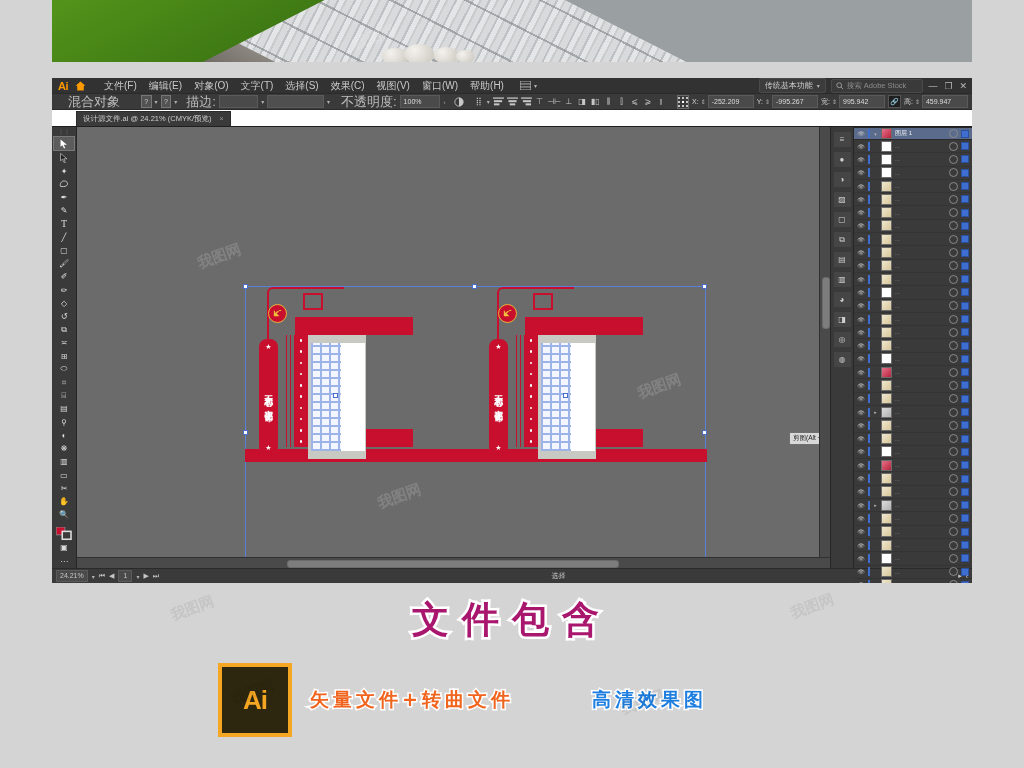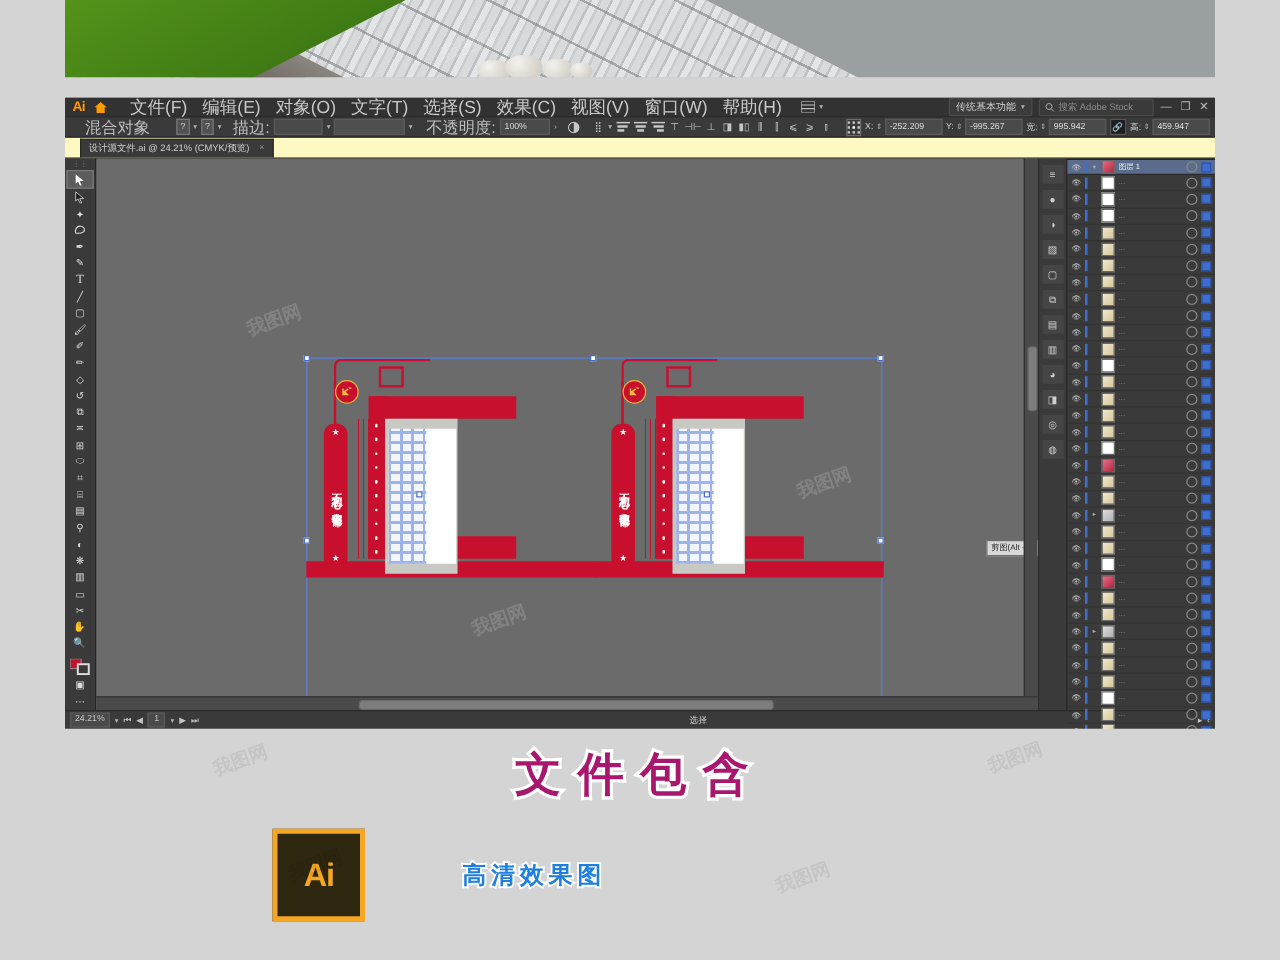--- a/index.html
+++ b/index.html
@@ -70,21 +70,21 @@
   .menubar{
     height:15px;background:#323232;display:flex;align-items:center;
     border-bottom:1px solid #2a2a2a;position:relative;
   }
   .ai-logo{
     color:#ff9a00;font-weight:bold;font-size:11px;margin:0 7px 0 6px;
     letter-spacing:-.5px;
   }
   .home-ico{margin-right:12px;display:flex;align-items:center;}
   .menubar .mi{
-    padding:0 6px;font-size:14px;color:#c9c9c9;white-space:nowrap;cursor:default;
+    padding:0 6px;font-size:10px;color:#c9c9c9;white-space:nowrap;cursor:default;
   }
   .menubar .arrange{margin-left:10px;display:flex;align-items:center;gap:3px;}
   .ws-right{
     position:absolute;right:3px;top:0;height:15px;display:flex;align-items:center;gap:5px;
   }
   .ws-btn{
     background:#3c3c3c;border:1px solid #4a4a4a;border-radius:2px;
     padding:1px 5px;font-size:8px;color:#cfcfcf;display:flex;align-items:center;gap:4px;
   }
   .stock{
@@ -124,22 +124,22 @@
   }
   .numfield .v{
     background:#4a4a4a;border:1px solid #5a5a5a;padding:0 3px;height:11px;
     line-height:11px;min-width:38px;text-align:left;color:#dcdcdc;font-size:7px;
   }
   .lockbtn{background:#1f1f1f;border:1px solid #555;width:14px;height:11px;
     display:flex;align-items:center;justify-content:center;color:#ddd;font-size:7px;}
 
   
   .tabbar{
-    height:16px;background:#fef9c3;display:flex;align-items:flex-end;
-    padding-left:12px;border-bottom:1px solid #1f1f1f;
+    height:16px;background:#ffffff;display:flex;align-items:flex-end;
+    padding-left:24px;border-bottom:1px solid #1f1f1f;
   }
   .doctab{
     background:#3a3a3a;border:1px solid #2a2a2a;border-bottom:none;
     height:14px;line-height:14px;padding:0 6px;font-size:7.5px;color:#cfcfcf;
     display:flex;align-items:center;gap:8px;
   }
   .doctab .x{font-size:7px;color:#9a9a9a;}
 
   
   .aibody{display:flex;height:441px;}
@@ -997,20 +997,21 @@
   </div>
 
   <div class="promo">
     <div class="promo-title">
       <span>文件包含</span>
     </div>
 
     <div class="promo-row">
       <div class="promo-item ai-i">
         <div class="badge badge-ai">Ai</div>
+        <div class="promo-label lab-orange">矢量文件+转曲文件</div>
       </div>
       <div class="promo-item jpg-i">
         <div class="promo-label lab-blue">高清效果图</div>
       </div>
     </div>
 
     <div class="promo-bottom"></div>
 
     <div class="wm dark" style="left:170px;top:16px;">我图网</div>
     <div class="wm dark" style="left:790px;top:14px;">我图网</div>

